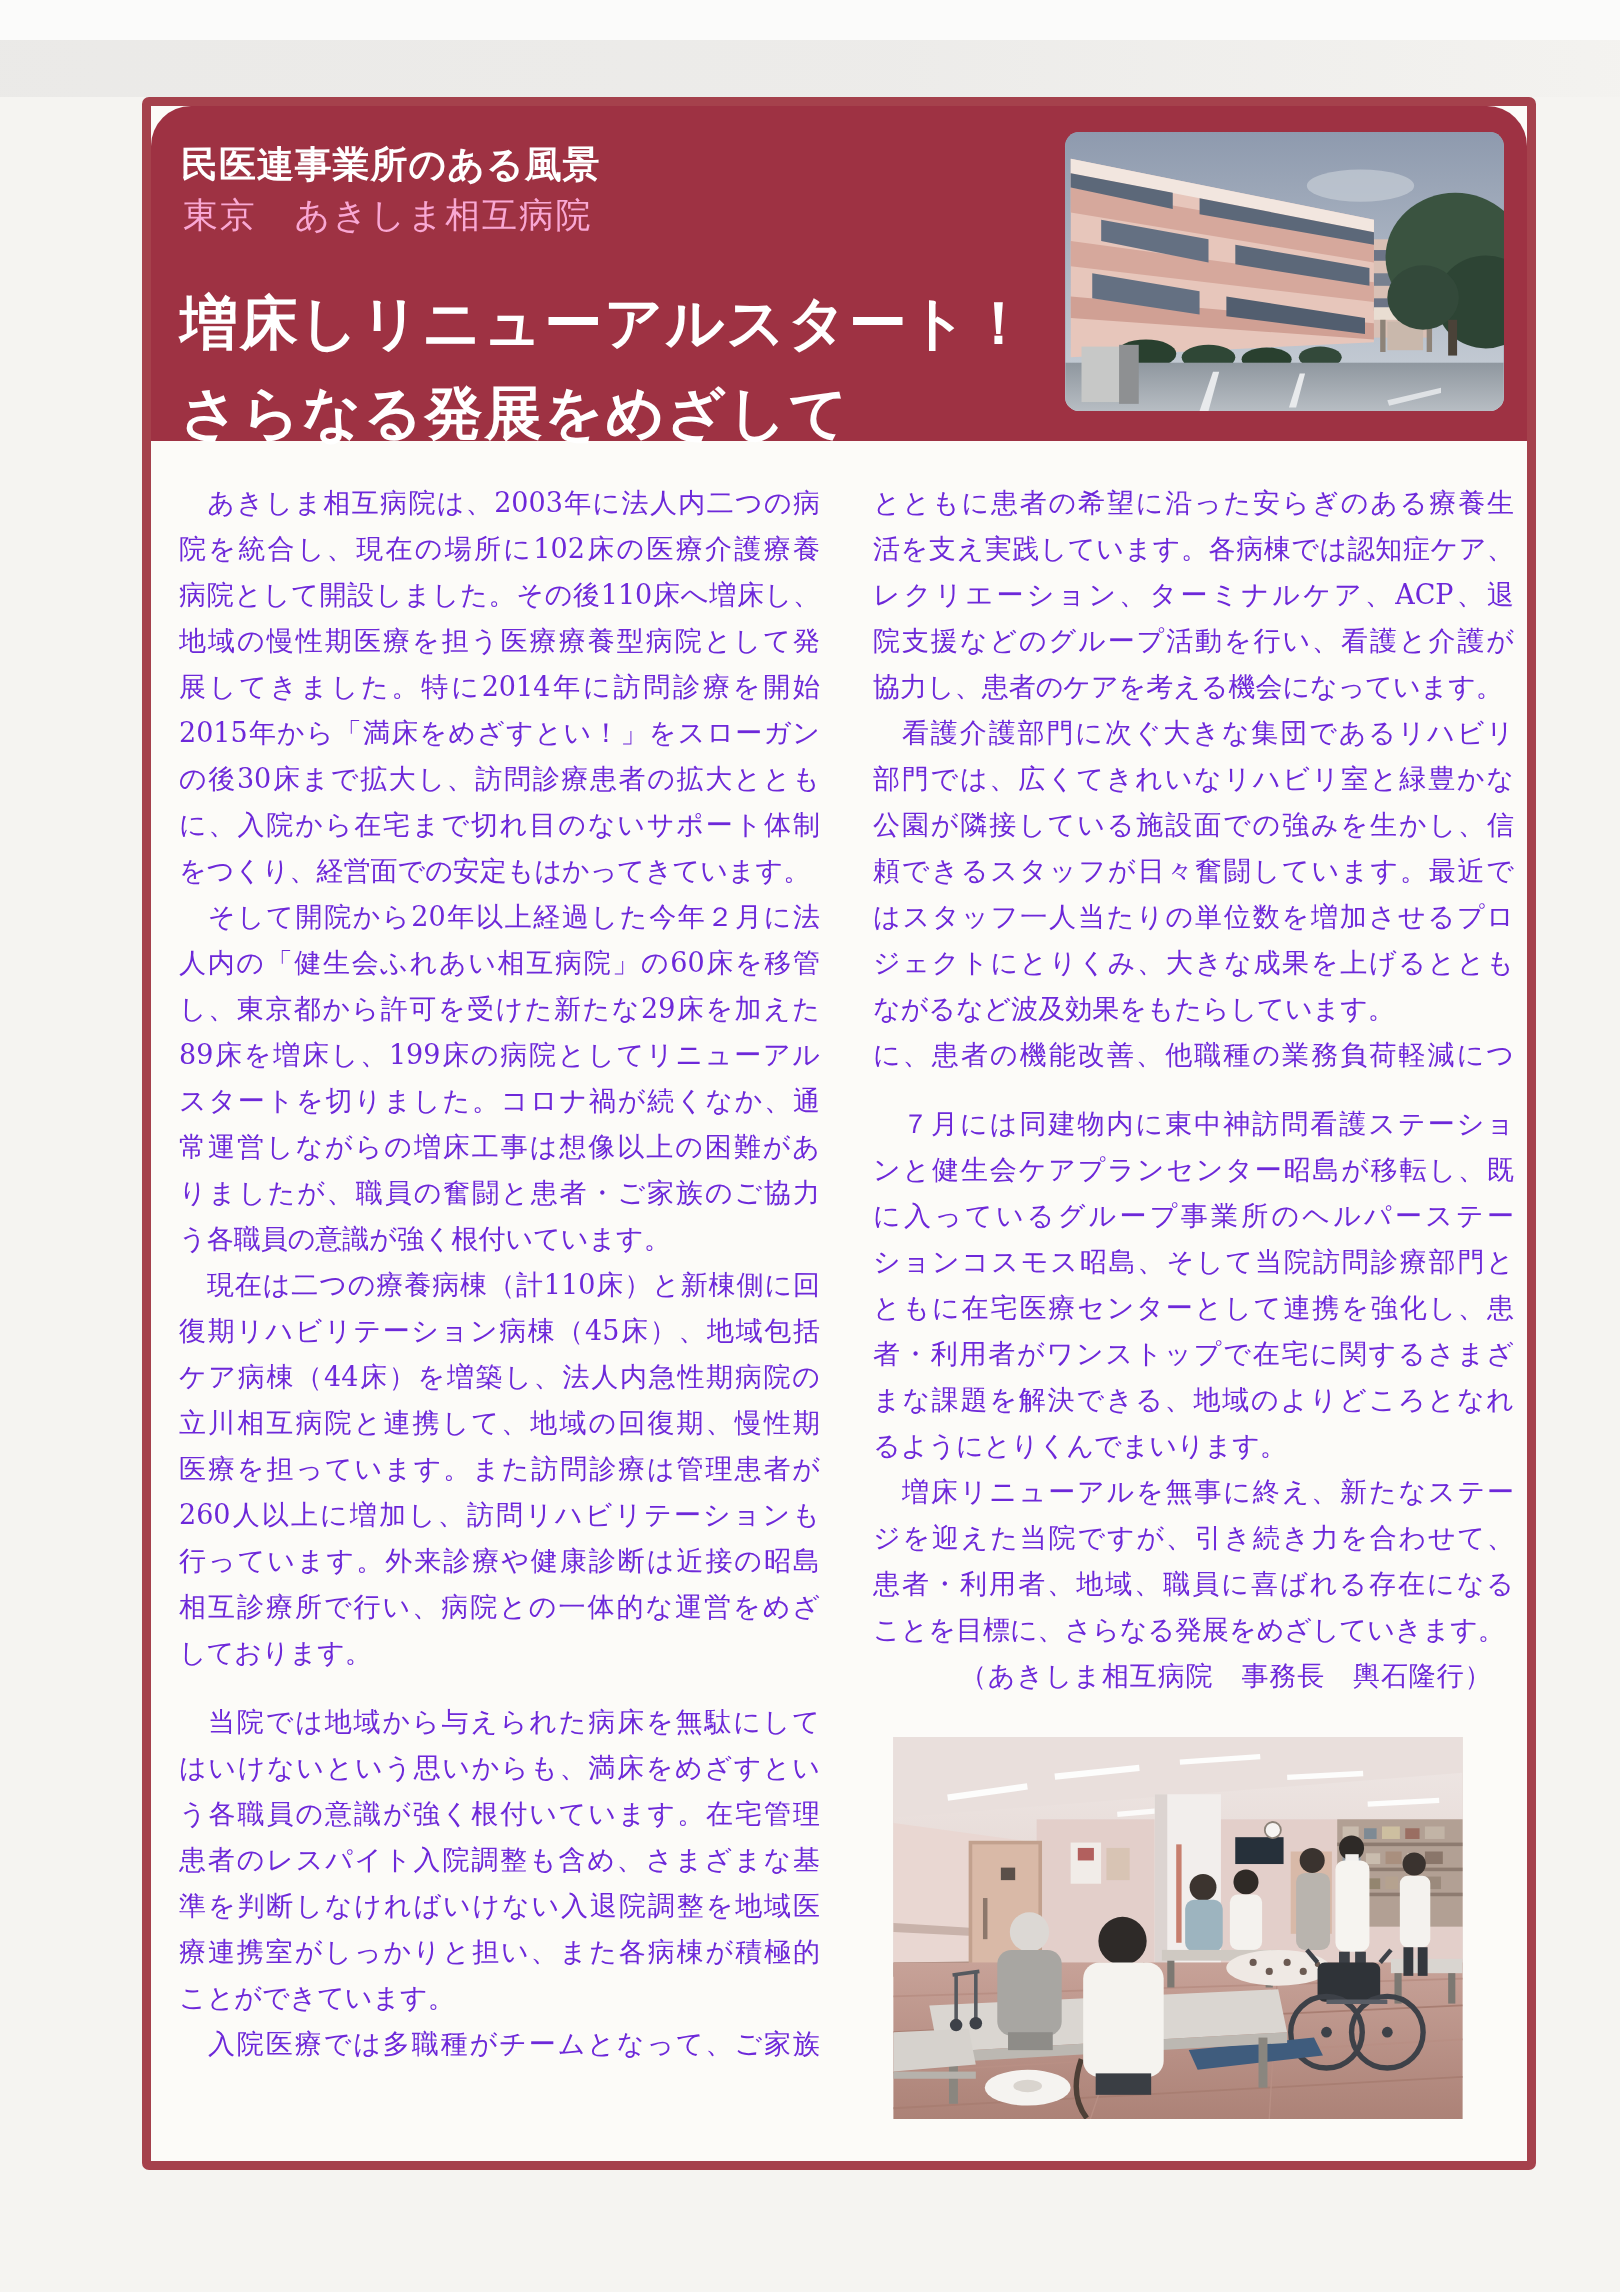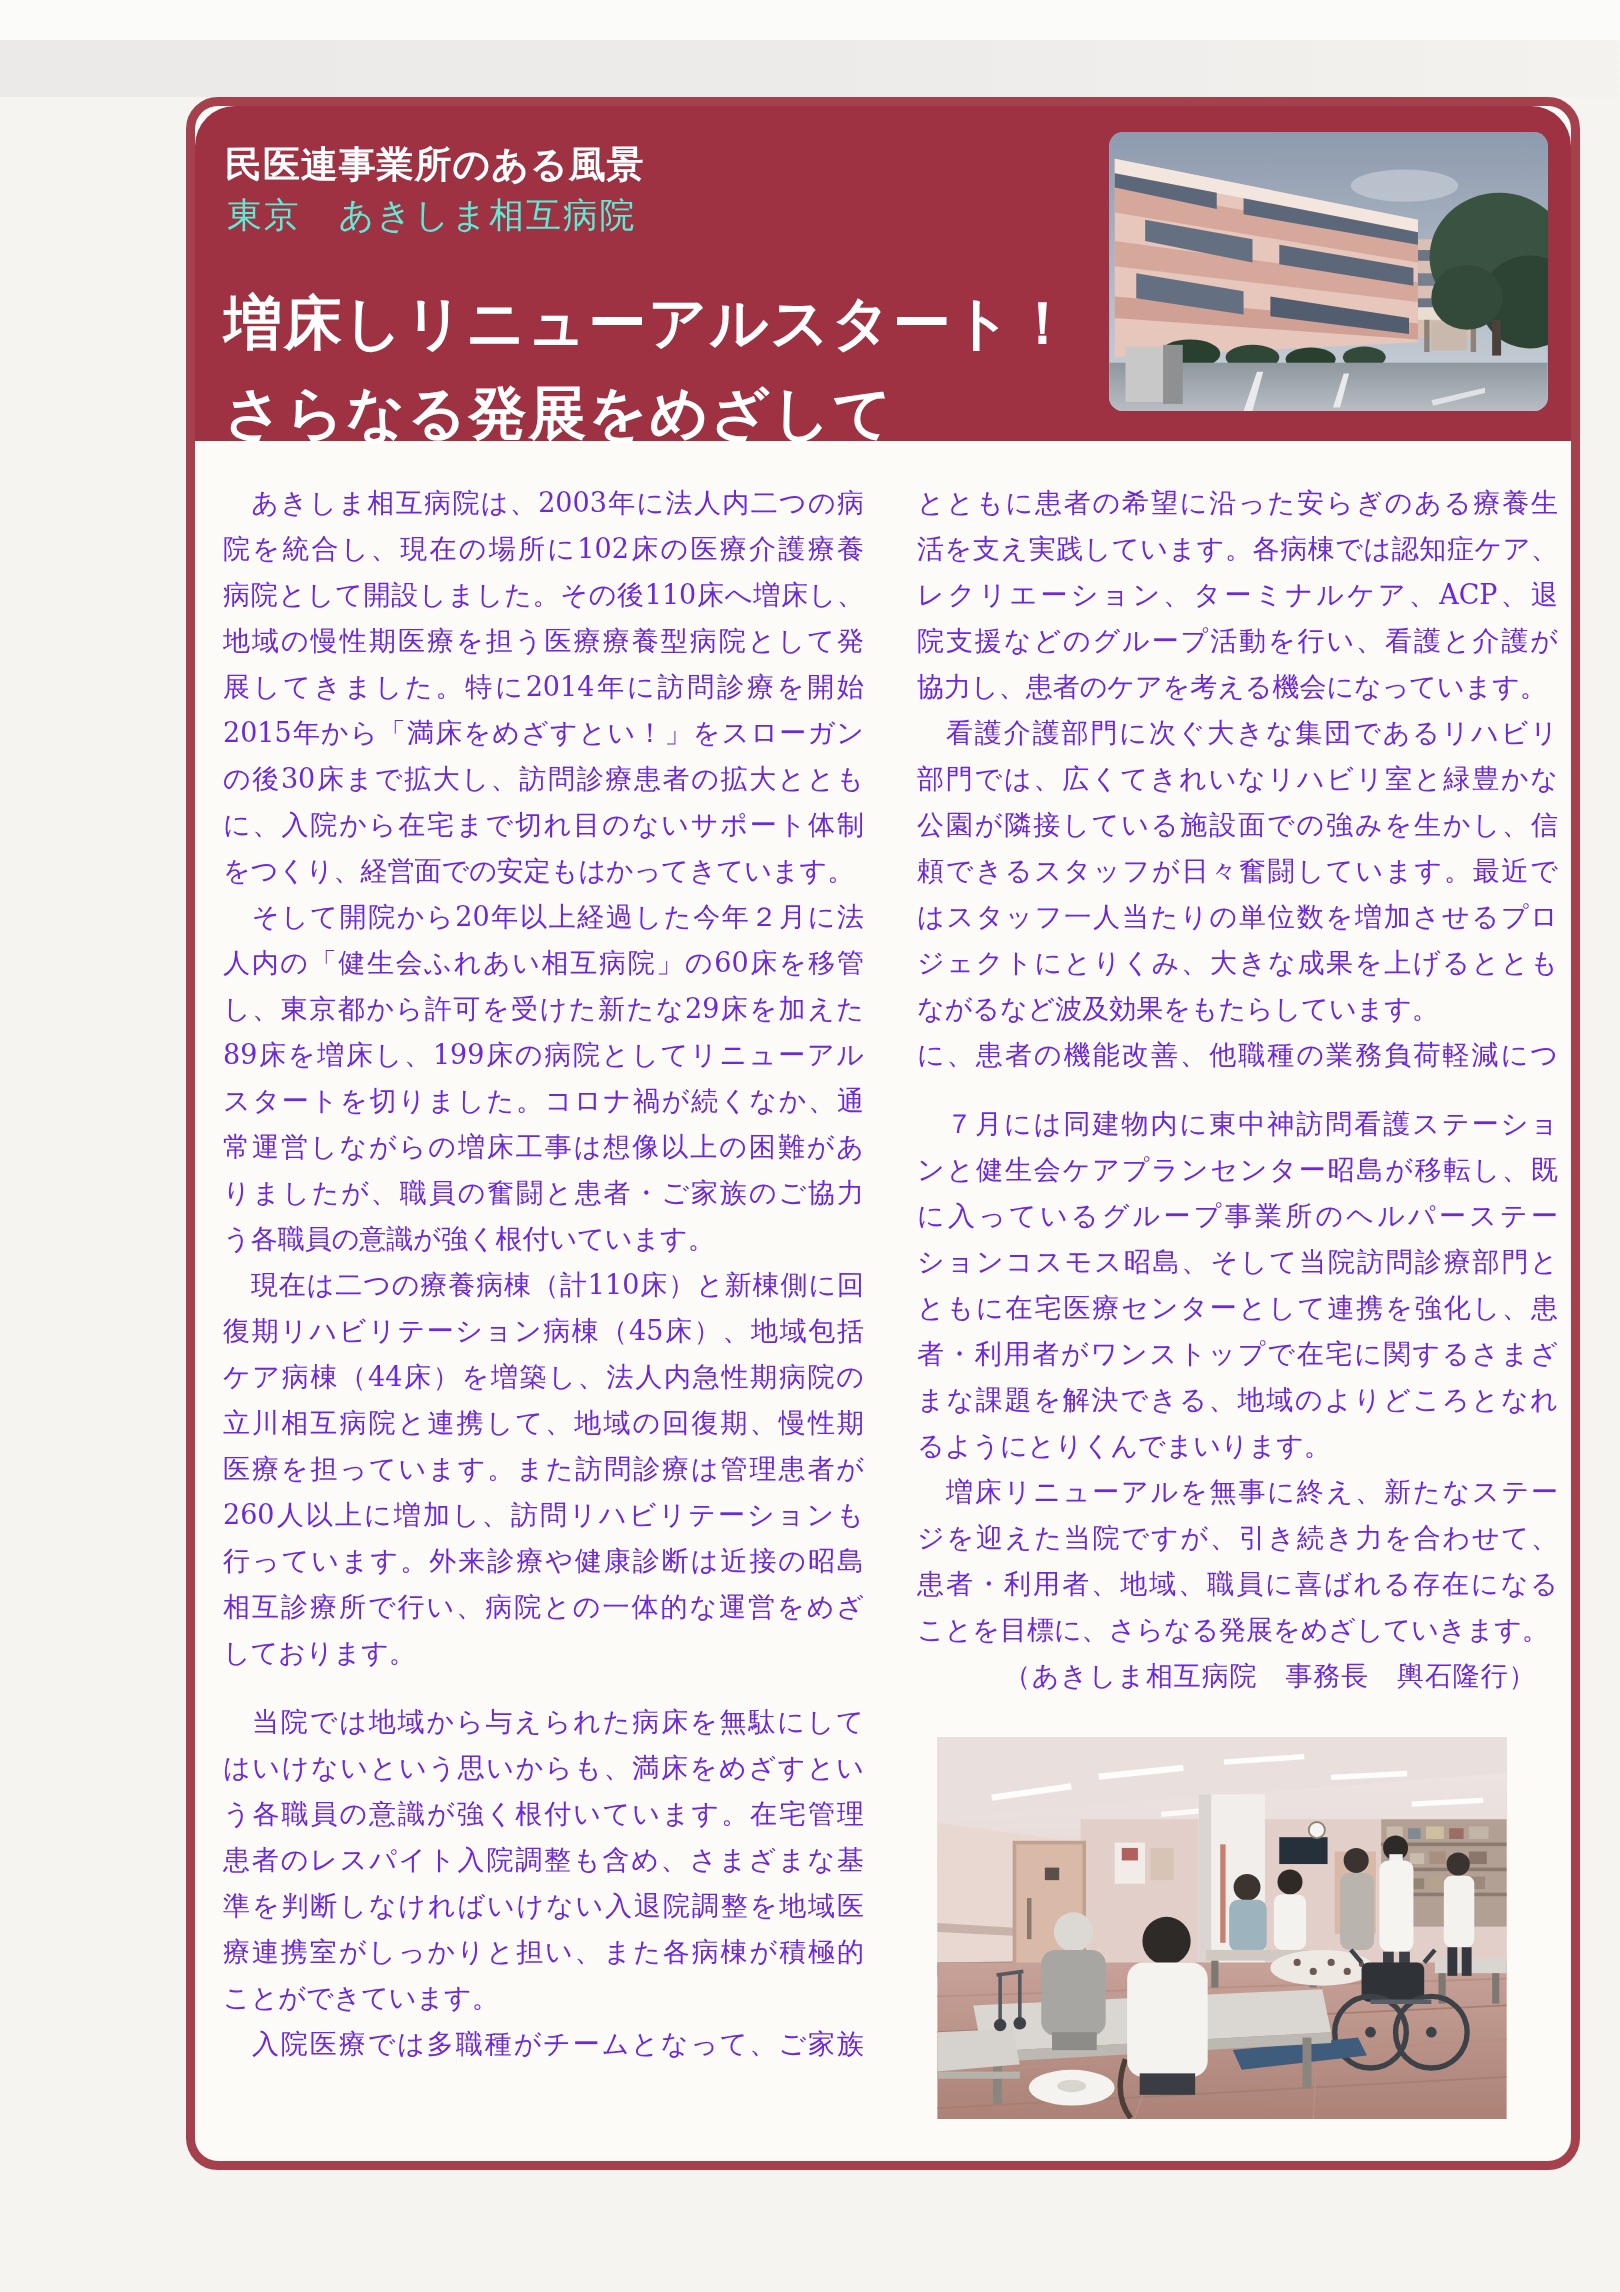--- a/index.html
+++ b/index.html
@@ -7,33 +7,33 @@
     width:1620px;height:2293px;position:relative;
     background:#f5f4f1;
     font-family:"DejaVu Serif","Liberation Serif",serif;
     overflow:hidden;
   }
   .scan-white-top{position:absolute;left:0;top:0;width:100%;height:40px;background:#fbfbfa;}
   .scan-band{position:absolute;left:0;top:40px;width:100%;height:57px;
     background:linear-gradient(to right,#e9e8e6 0%,#ebeae8 55%,#f3f2ef 100%);opacity:.85;}
   .frame{
     position:absolute;left:142px;top:97px;width:1394px;height:2073px;
-    box-sizing:border-box;border:9.9px solid #a5414c;border-radius:32px;
-    background:#fcfbf8;overflow:hidden;margin-left:44px;
+    box-sizing:border-box;border:9.9px solid #a5414c;border-radius:7px;
+    background:#fcfbf8;overflow:hidden;
   }
   .header{
     position:absolute;left:0;top:0;width:100%;height:335px;
     background:#9e3243;border-radius:40px 40px 0 0;
   }
   .kicker{
     position:absolute;left:30px;top:34px;
     font-family:"DejaVu Sans","Liberation Sans",sans-serif;
     font-weight:bold;font-size:37px;color:#ffffff;letter-spacing:0.9px;
   }
-  .location{position:absolute;left:32px;top:86px;font-size:35px;color:#5eead4;letter-spacing:1.8px;}
+  .location{position:absolute;left:32px;top:86px;font-size:35px;color:#f9a8d4;letter-spacing:1.8px;}
   .location .facility{margin-left:38px;}
   .title{position:absolute;left:29px;top:172px;font-size:58px;line-height:90px;
     font-weight:bold;color:#ffffff;letter-spacing:1.8px;}
   .photo{position:absolute;overflow:hidden;}
   .top-photo{left:914px;top:26px;width:439px;height:279px;border-radius:14.3px;background:#9aa4b2;}
   .bottom-photo{left:742px;top:1631px;width:570px;height:382px;background:#e8ddd9;}
   .col{
     position:absolute;top:374px;width:641px;
     font-size:27px;color:#6d28d9;
   }

